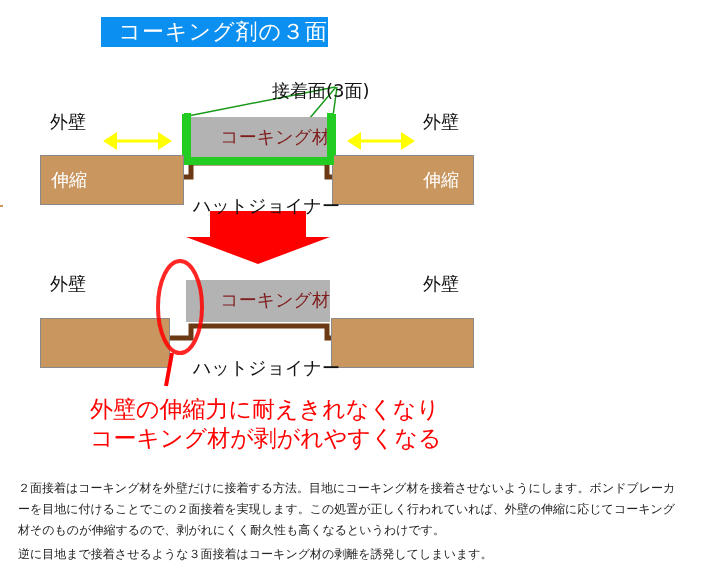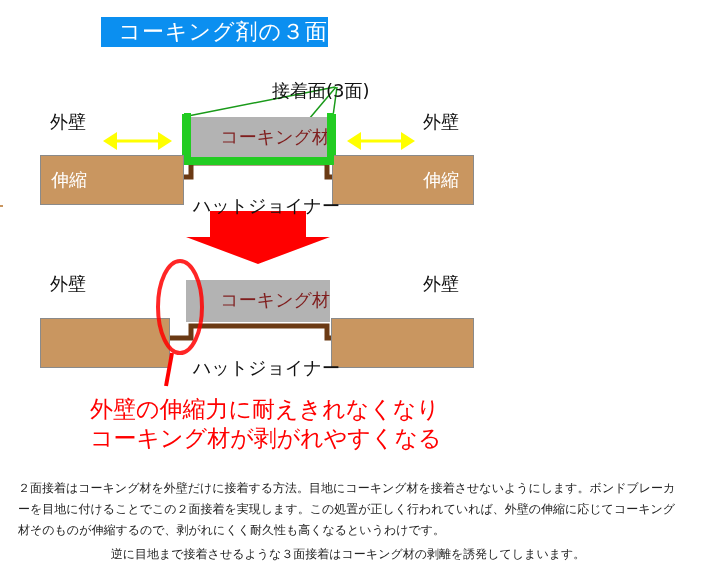--- a/index.html
+++ b/index.html
@@ -76,13 +76,13 @@
   <ellipse cx="180" cy="307" rx="22" ry="46" fill="none" stroke="#ff0000" stroke-width="4" opacity="0.85"></ellipse>
   <line x1="172" y1="353" x2="166" y2="386" stroke="#ff0000" stroke-width="4"></line>
 </svg>
 
 <div class="abs red-text" style="left:90px;top:394px;">外壁の伸縮力に耐えきれなくなり</div>
 <div class="abs red-text" style="left:90px;top:423px;">コーキング材が剥がれやすくなる</div>
 
 <div class="abs edge-mark"></div>
 
 <div class="abs body-text" style="left:18px;top:478px;width:660px;">２面接着はコーキング材を外壁だけに接着する方法。目地にコーキング材を接着させないようにします。ボンドブレーカーを目地に付けることでこの２面接着を実現します。この処置が正しく行われていれば、外壁の伸縮に応じてコーキング材そのものが伸縮するので、剥がれにくく耐久性も高くなるというわけです。</div>
-<div class="abs body-text" style="left:18px;top:544px;width:660px;text-align:center;">逆に目地まで接着させるような３面接着はコーキング材の剥離を誘発してしまいます。</div>
+<div class="abs body-text" style="left:18px;top:544px;width:660px;">逆に目地まで接着させるような３面接着はコーキング材の剥離を誘発してしまいます。</div>
 
 </body></html>

